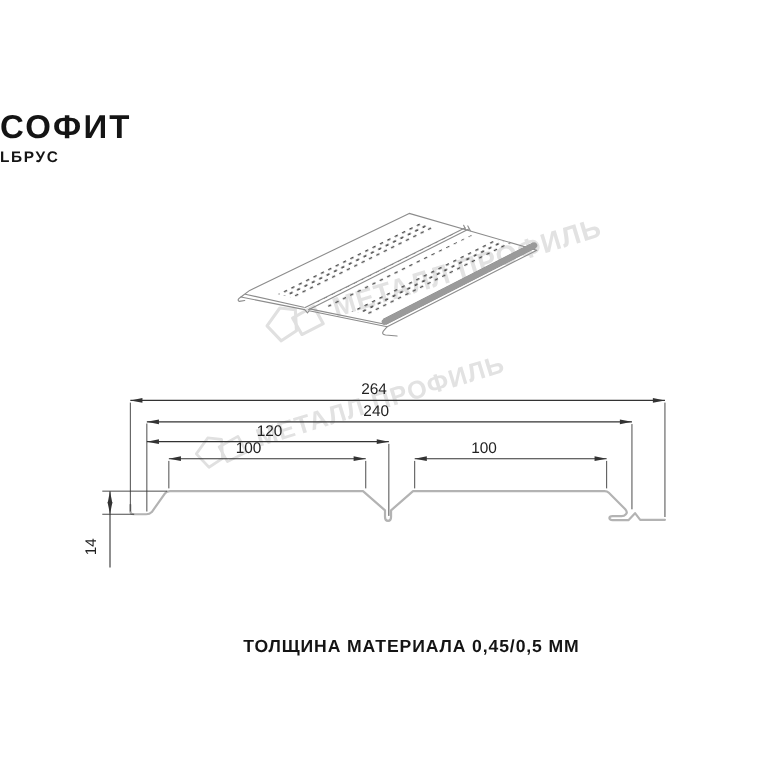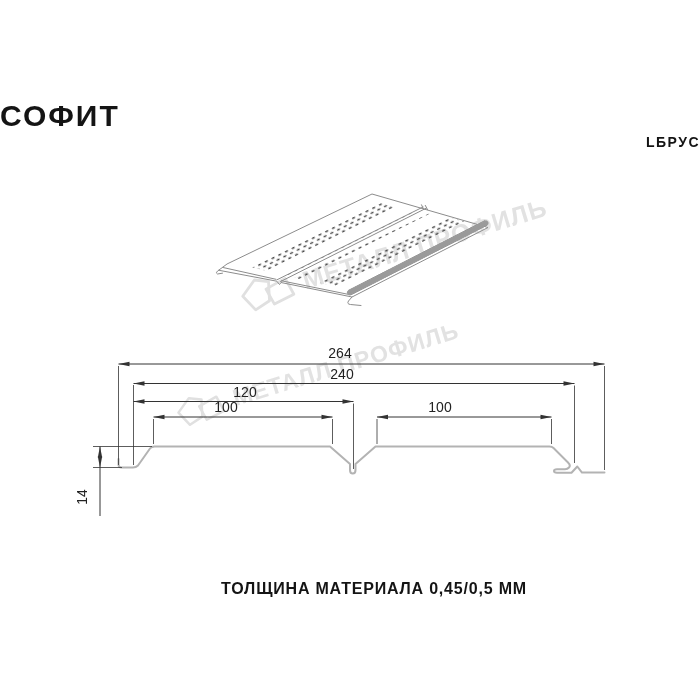--- a/index.html
+++ b/index.html
@@ -1,20 +1,20 @@
 <!DOCTYPE html>
 <html><head>
 <meta charset="utf-8">
 <style>
   html,body{margin:0;padding:0;background:#ffffff;}
   body{width:700px;height:700px;position:relative;overflow:hidden;
        font-family:"Liberation Sans", sans-serif;}
   .title{position:absolute;left:0;top:99px;width:700px;text-align:left;
          font-size:30px;font-weight:800;letter-spacing:2px;color:#141414;}
-  .subtitle{position:absolute;left:0;top:134px;width:700px;text-align:right;
+  .subtitle{position:absolute;left:0;top:134px;width:700px;text-align:left;
          font-size:14px;font-weight:700;letter-spacing:1.5px;color:#141414;}
   .footer{position:absolute;left:0;top:580px;width:700px;text-align:center;
          font-size:16px;font-weight:600;letter-spacing:0.8px;color:#141414;margin-left:24px;}
   .wm{position:absolute;display:flex;align-items:center;gap:10px;
       transform-origin:left center;color:#e2e2e2;font-weight:700;
       white-space:nowrap;z-index:1;}
   #wm1{left:240px;top:281px;transform:rotate(-17deg);font-size:25px;letter-spacing:1px;}
   #wm2{left:176px;top:399px;transform:rotate(-17deg);font-size:23px;letter-spacing:1px;}
   svg.main{position:absolute;left:0;top:0;z-index:2;}
   svg text{font-family:"Liberation Sans", sans-serif;font-size:14px;fill:#222222;}

